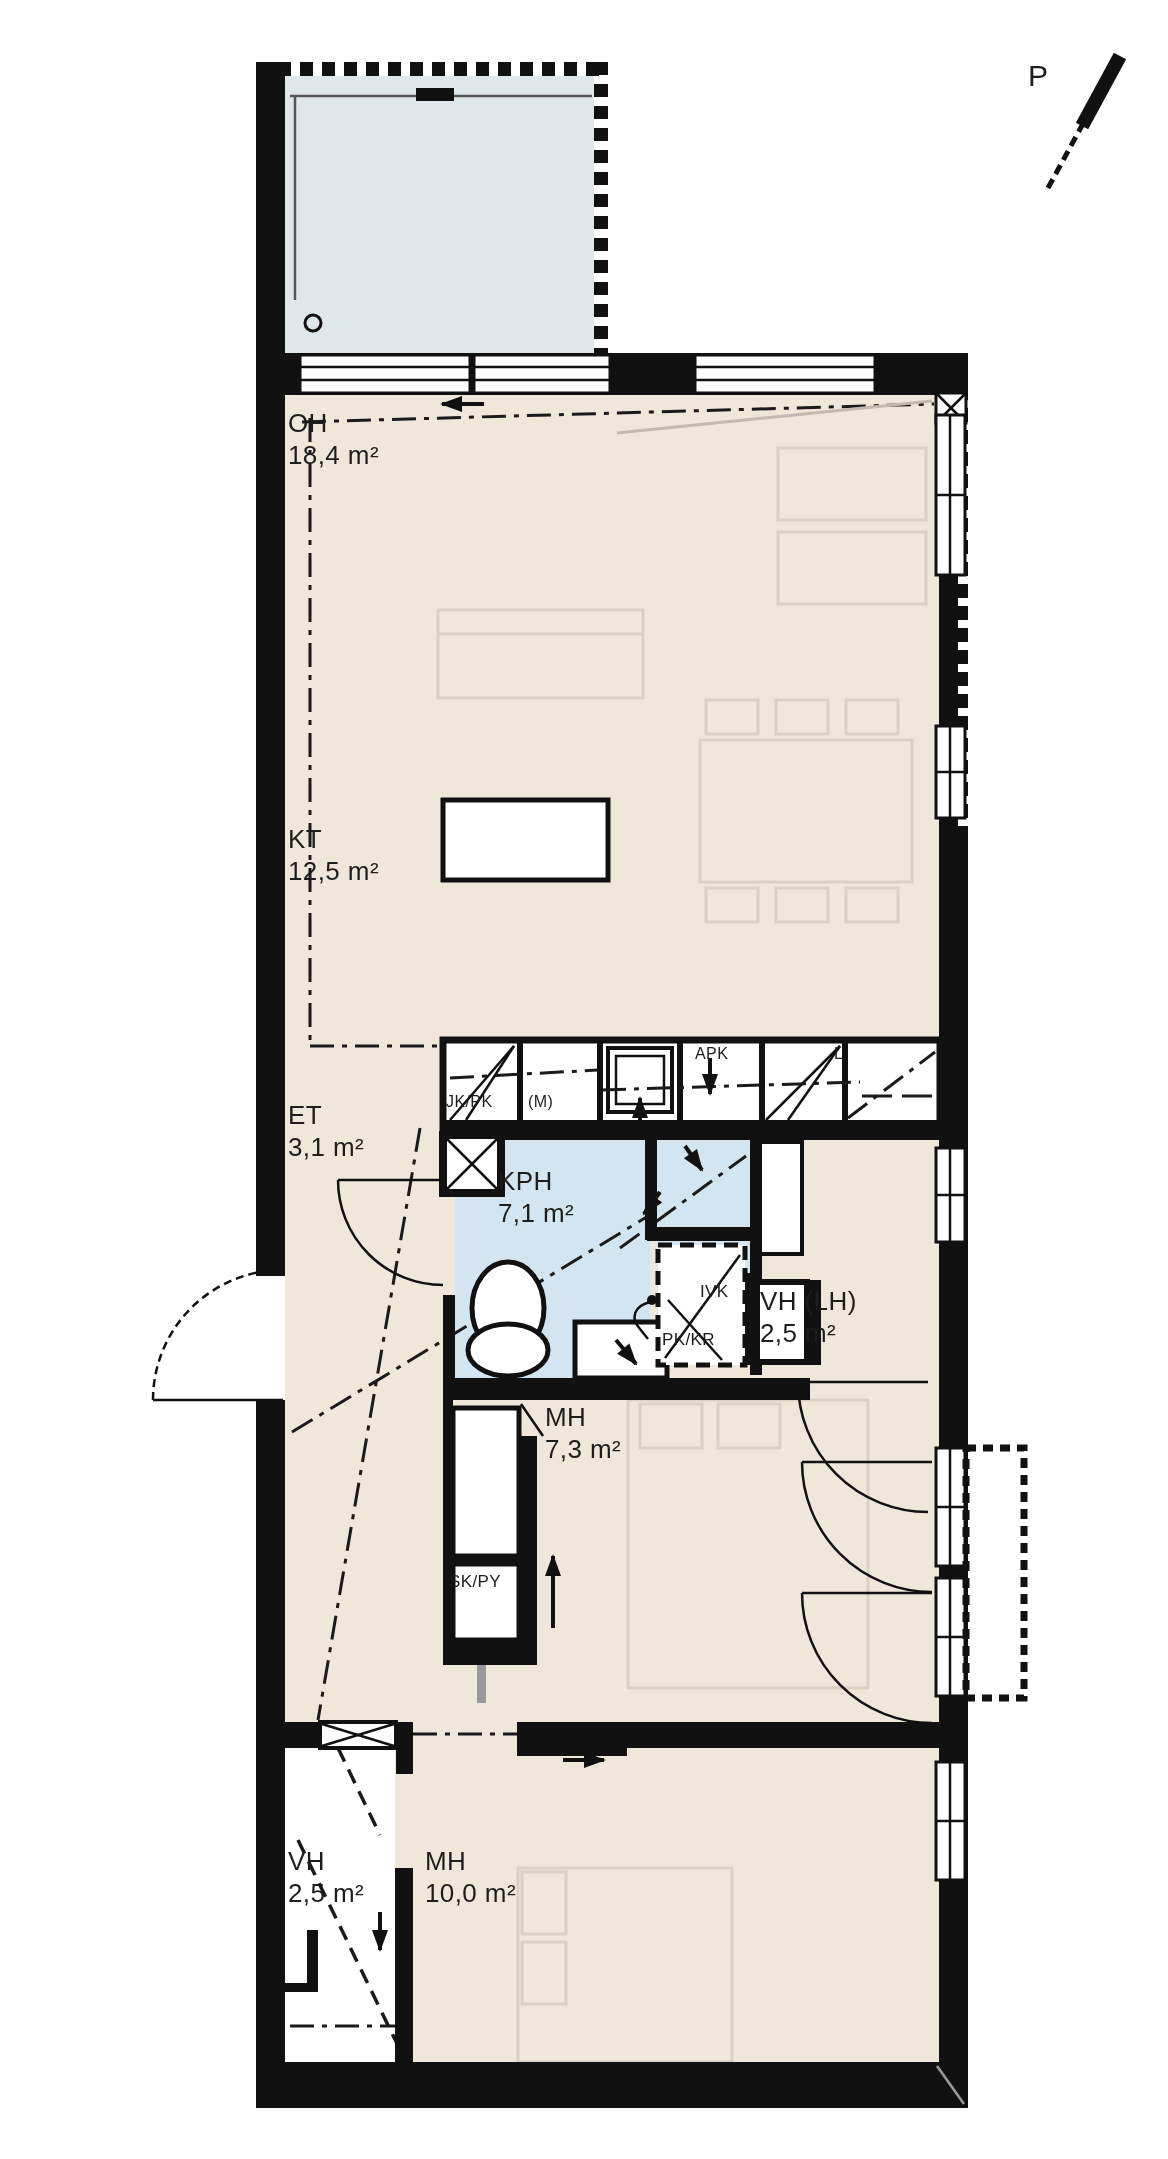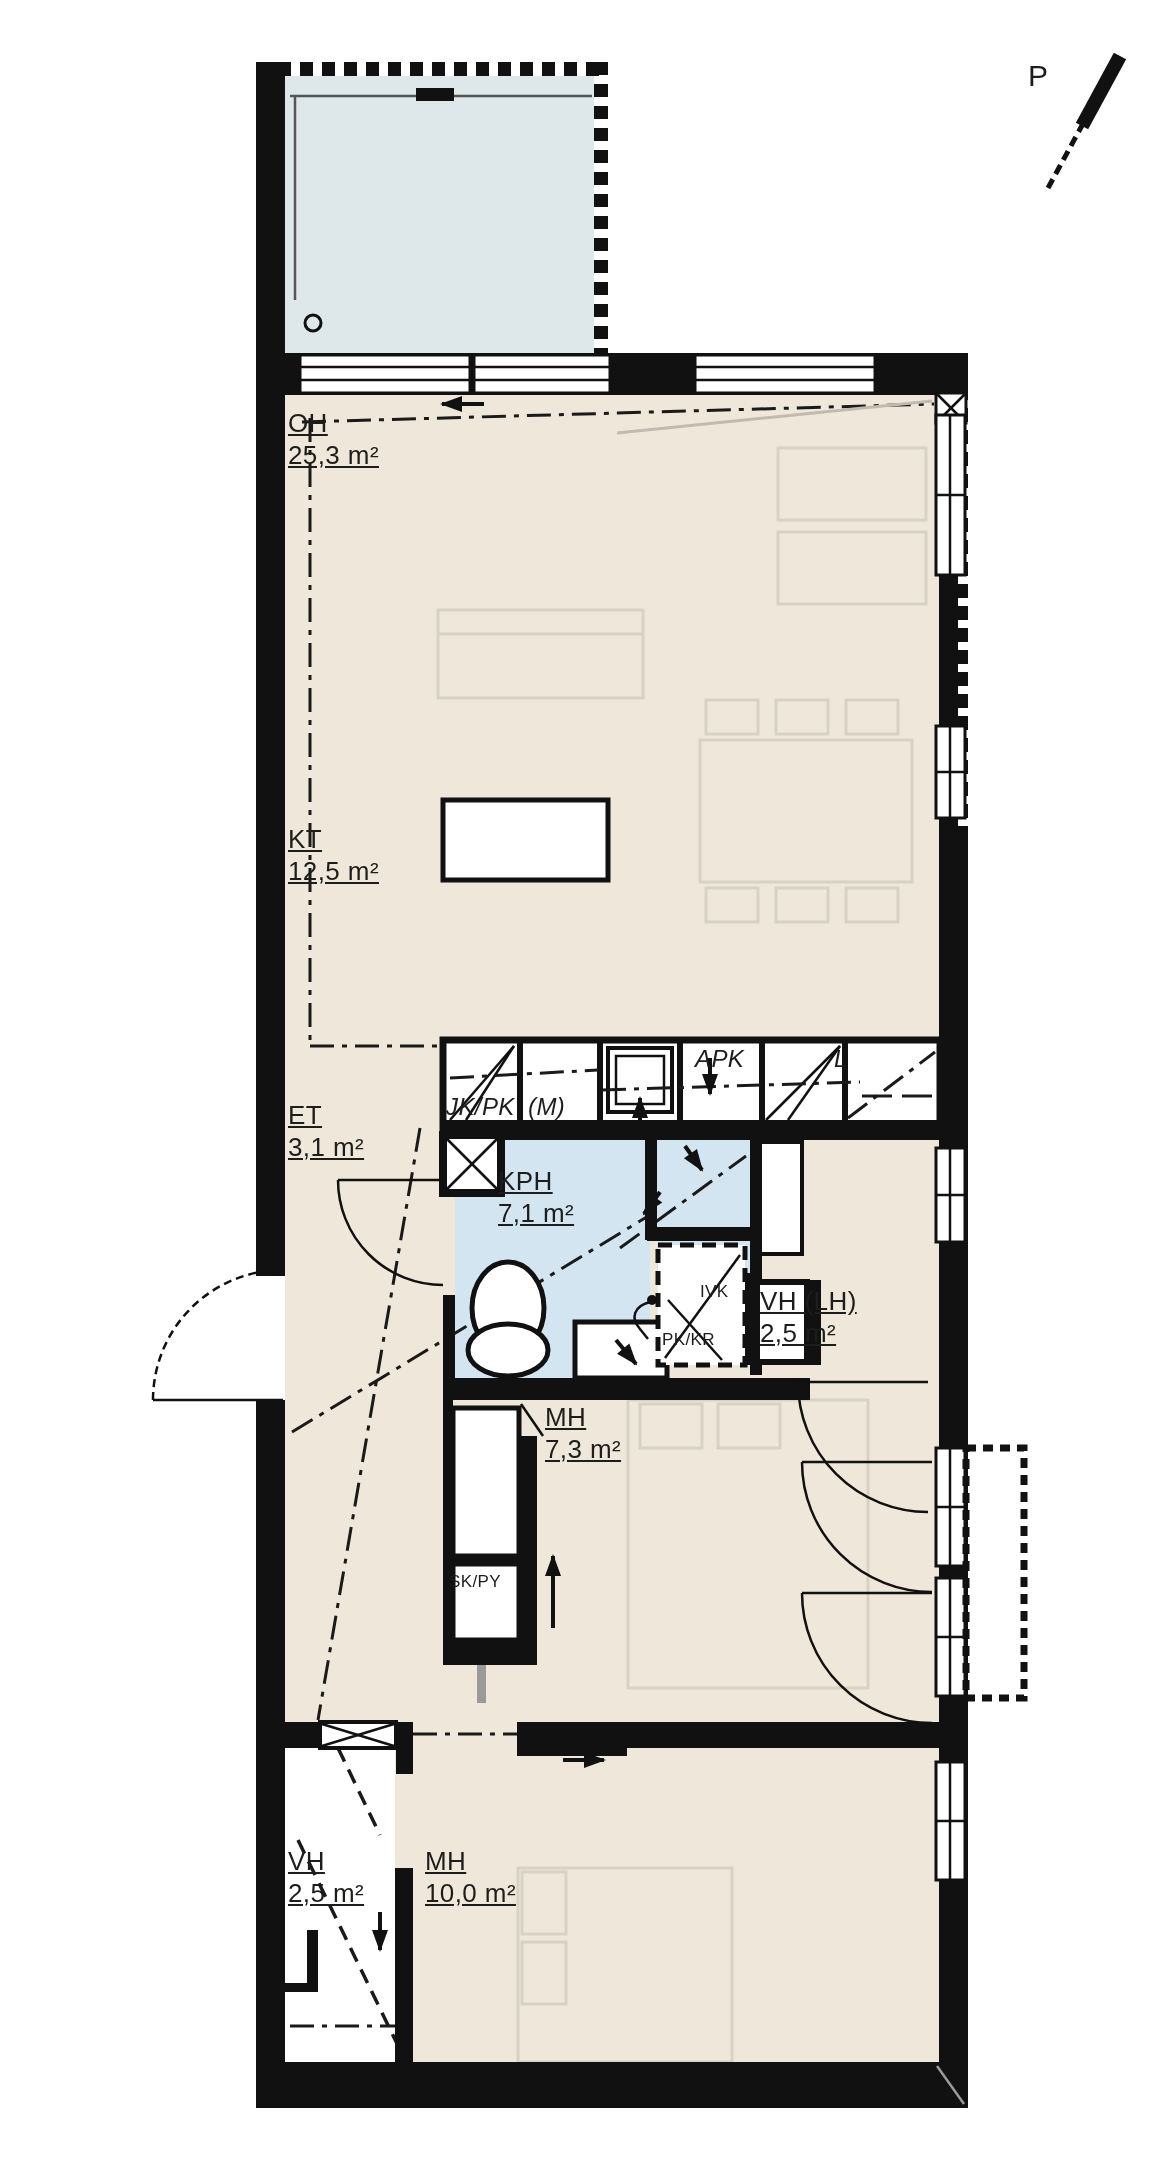--- a/index.html
+++ b/index.html
@@ -20,22 +20,22 @@
   .thick{stroke:var(--wall);stroke-width:6;fill:none;}
   .dd{stroke:#1a1a1a;stroke-width:3;fill:none;stroke-dasharray:24 8 5 8;}
   .dsh{stroke:#1a1a1a;stroke-width:3.5;fill:none;stroke-dasharray:15 9;}
   .ldsh{stroke:#1a1a1a;stroke-width:3;fill:none;stroke-dasharray:30 10;}
   .rail{stroke:var(--wall);stroke-width:14;fill:none;stroke-dasharray:13 9;}
   .fur{fill:none;stroke:var(--furniture_line);stroke-width:3;}
   .gry{stroke:#c0bab0;stroke-width:3;fill:none;}
   .arw{stroke:#111;stroke-width:4;fill:none;marker-end:url(#ah);}
   .lbl{position:absolute;color:var(--text);font-size:26px;line-height:1.22;
        letter-spacing:.4px;white-space:nowrap;}
-  .lbl span{display:block;text-decoration:underline;}
-  .sm{font-size:24px;font-style:italic;}
+  .lbl span{display:block;}
+  .sm{font-size:16px;}
   .xs{font-size:17px;line-height:1.15;}
   .north{font-size:30px;}
 </style>
 </head>
 <body>
 
 <div id="plan">
 <svg width="1168" height="2159" viewBox="0 0 1168 2159">
   <defs>
     <marker id="ah" markerWidth="26" markerHeight="20" refX="22" refY="10" orient="auto" markerUnits="userSpaceOnUse">
@@ -246,21 +246,21 @@
   </g>
 
   <g>
     <line x1="1048" y1="188" x2="1085" y2="120" stroke="#111" stroke-width="5" stroke-dasharray="10 6"></line>
     <line x1="1082" y1="126" x2="1120" y2="56" stroke="#111" stroke-width="14"></line>
   </g>
 </svg>
 
 <div class="lbl" style="left:288px;top:408px">
   <span>OH</span>
-  <span>25,3 m²</span>
+  <span>18,4 m²</span>
 </div>
 <div class="lbl" style="left:288px;top:824px">
   <span>KT</span>
   <span>12,5 m²</span>
 </div>
 <div class="lbl" style="left:288px;top:1100px">
   <span>ET</span>
   <span>3,1 m²</span>
 </div>
 <div class="lbl" style="left:498px;top:1166px">

